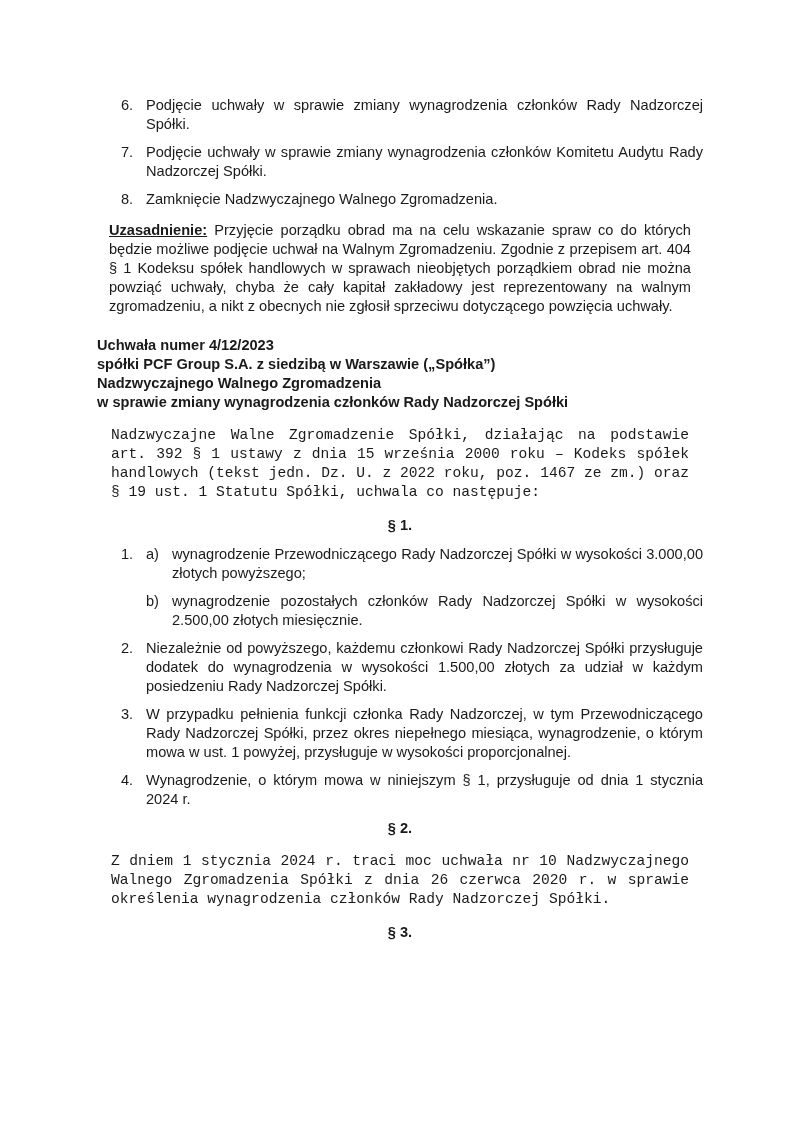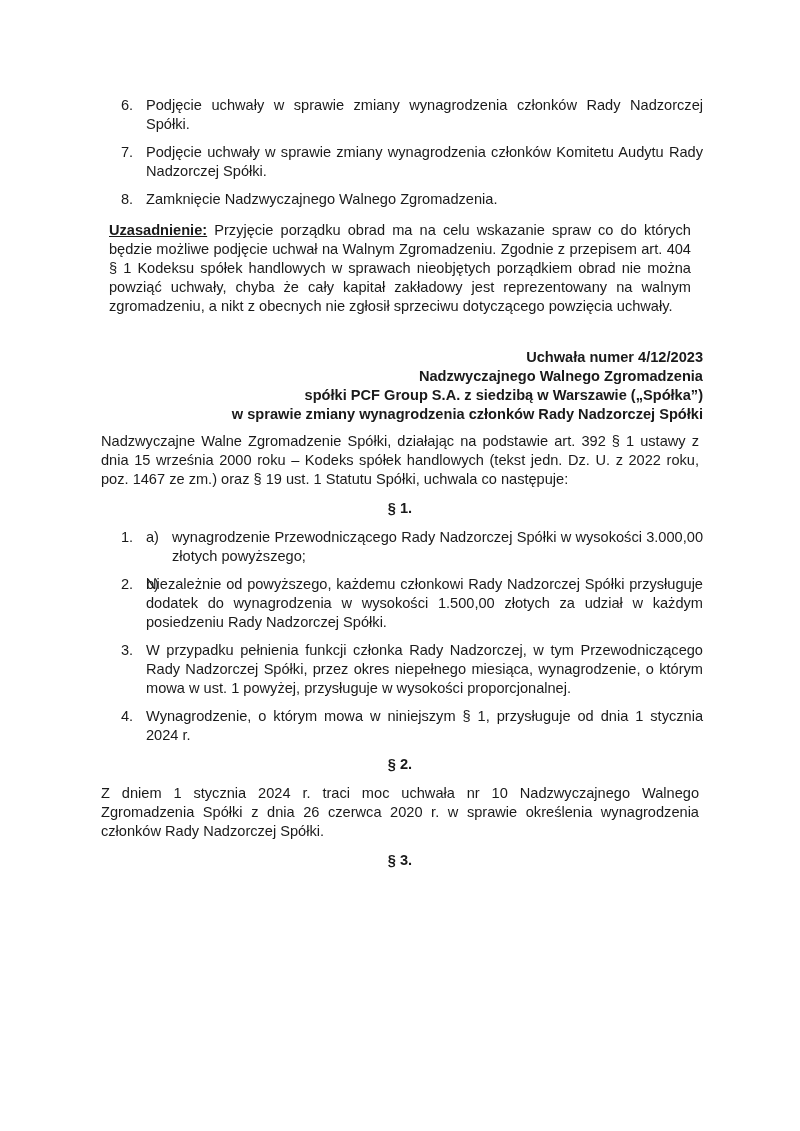--- a/index.html
+++ b/index.html
@@ -11,23 +11,23 @@
   }
   .just { text-align: justify; text-align-last: auto; }
   .olist { list-style: none; margin: 0; padding: 0; }
   .olist > li { position: relative; padding-left: 49px; margin-bottom: 9px; }
   .olist > li .num { position: absolute; left: 24px; top: 0; }
   .sublist { list-style: none; margin: 7px 0 0 0; padding: 0; }
   .sublist > li { position: relative; padding-left: 26px; margin-bottom: 9px; }
   .sublist > li .num { position: absolute; left: 0; top: 0; }
   .uzas { margin: 12px; }
   .uzas .lbl { font-weight: bold; text-decoration: underline; }
-  .title-block { text-align: right; font-weight: bold; margin-top: 32px; margin-bottom: 8px; }
+  .title-block { text-align: left; font-weight: bold; margin-top: 20px; margin-bottom: 8px; }
   .title-block div { line-height: 19px; }
-  .para { margin: 4px; }
+  .para { margin: 14px; font-family: Liberation Mono, monospace; }
   .section { text-align: center; font-weight: bold; margin: 10px 0 10px 0; }
 </style>
 </head>
 <body>
 
 <div class="page">
 
   <ul class="olist">
     <li class="just">
       <span class="num">6.</span>
@@ -40,39 +40,40 @@
     <li class="just">
       <span class="num">8.</span>
       <span>Zamknięcie Nadzwyczajnego Walnego Zgromadzenia.</span>
     </li>
   </ul>
 
   <p class="uzas just"><span class="lbl">Uzasadnienie:</span><span> Przyjęcie porządku obrad ma na celu wskazanie spraw co do których będzie możliwe podjęcie uchwał na Walnym Zgromadzeniu. Zgodnie z przepisem art. 404 § 1 Kodeksu spółek handlowych w sprawach nieobjętych porządkiem obrad nie można powziąć uchwały, chyba że cały kapitał zakładowy jest reprezentowany na walnym zgromadzeniu, a nikt z obecnych nie zgłosił sprzeciwu dotyczącego powzięcia uchwały.</span></p>
 
   <div class="title-block">
     <div>Uchwała numer 4/12/2023</div>
+    <div>spółki PCF Group S.A. z siedzibą w Warszawie („Spółka”)</div>
     <div>Nadzwyczajnego Walnego Zgromadzenia</div>
-    <div>spółki PCF Group S.A. z siedzibą w Warszawie („Spółka”)</div>
     <div>w sprawie zmiany wynagrodzenia członków Rady Nadzorczej Spółki</div>
   </div>
 
   <p class="para just">Nadzwyczajne Walne Zgromadzenie Spółki, działając na podstawie art. 392 § 1 ustawy z dnia 15 września 2000 roku – Kodeks spółek handlowych (tekst jedn. Dz. U. z 2022 roku, poz. 1467 ze zm.) oraz § 19 ust. 1 Statutu Spółki, uchwala co następuje:</p>
 
   <div class="section">§ 1.</div>
 
   <ul class="olist">
     <li class="just">
       <span class="num">1.</span>
       <ul class="sublist">
         <li class="just">
           <span class="num">a)</span>
           <span>wynagrodzenie Przewodniczącego Rady Nadzorczej Spółki w wysokości 3.000,00 złotych powyższego;</span>
         </li>
         <li class="just" style="margin-bottom:0">
           <span class="num">b)</span>
+          <span>wynagrodzenie pozostałych członków Rady Nadzorczej Spółki w wysokości 2.500,00 złotych miesięcznie.</span>
         </li>
       </ul>
     </li>
     <li class="just">
       <span class="num">2.</span>
       <span>Niezależnie od powyższego, każdemu członkowi Rady Nadzorczej Spółki przysługuje dodatek do wynagrodzenia w wysokości 1.500,00 złotych za udział w każdym posiedzeniu Rady Nadzorczej Spółki.</span>
     </li>
     <li class="just">
       <span class="num">3.</span>
       <span>W przypadku pełnienia funkcji członka Rady Nadzorczej, w tym Przewodniczącego Rady Nadzorczej Spółki, przez okres niepełnego miesiąca, wynagrodzenie, o którym mowa w ust. 1 powyżej, przysługuje w wysokości proporcjonalnej.</span>

